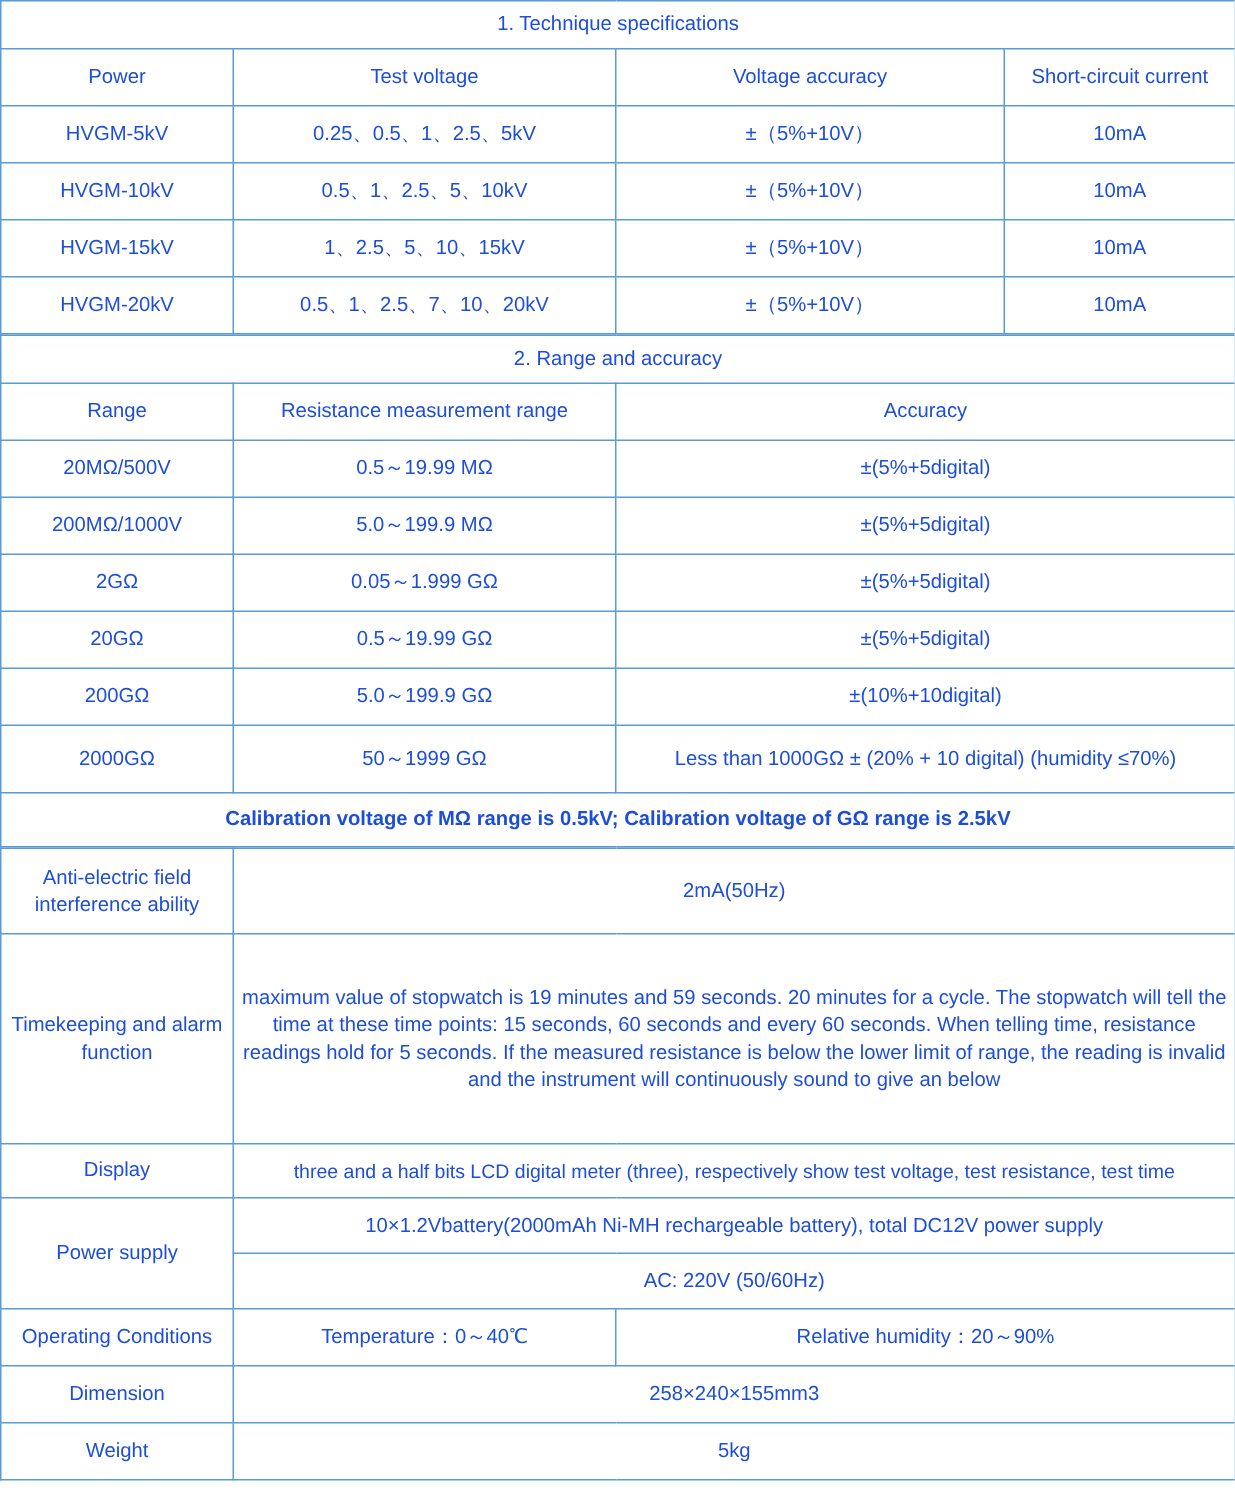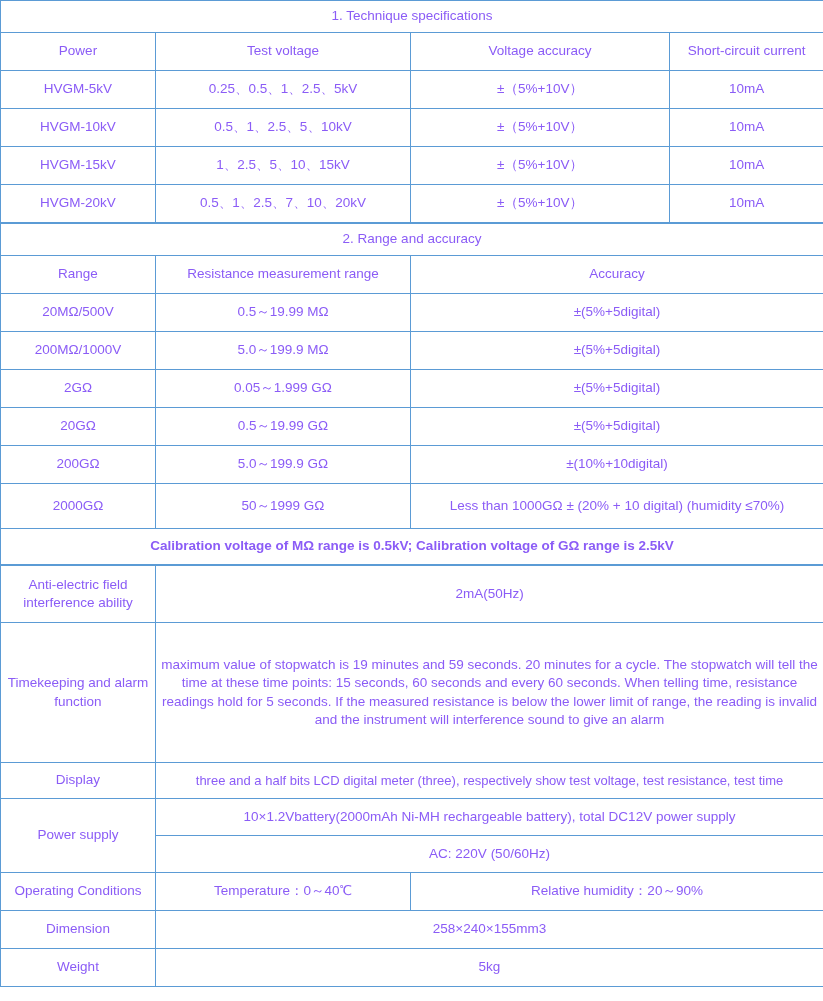--- a/index.html
+++ b/index.html
@@ -24,21 +24,21 @@
     table-layout: fixed;
   }
   table.spec td {
     border: 1px solid #5b9bd5;
     font-size: 13.5px;
     line-height: 1.35;
     text-align: center;
     vertical-align: middle;
     padding: 2px 4px;
     box-sizing: border-box;
-    color: #8b5cf6;
+    color: #1d4ed8;
     background: #ffffff;
   }
   td.hdr {
     background: #bdd7ee;
     font-size: 14px;
   }
   td.lbl {
     background: #bdd7ee;
   }
   td.section {
@@ -174,21 +174,21 @@
       <tr>
         <td class="lbl nb-top" style="height:57px">Anti-electric field interference ability</td>
         <td class="nb-top" colspan="2">2mA(50Hz)</td>
       </tr>
       <tr>
         <td class="lbl" style="height:140px">Timekeeping and alarm function</td>
         <td class="multiline" colspan="2" style="height:140px">
           <div>maximum value of stopwatch is 19 minutes and 59 seconds. 20 minutes for a cycle. The stopwatch will tell the</div>
           <div>time at these time points: 15 seconds, 60 seconds and every 60 seconds. When telling time, resistance</div>
           <div>readings hold for 5 seconds. If the measured resistance is below the lower limit of range, the reading is invalid</div>
-          <div>and the instrument will interference sound to give an alarm</div>
+          <div>and the instrument will continuously sound to give an below</div>
         </td>
       </tr>
       <tr>
         <td class="lbl r36">Display</td>
         <td class="r36" colspan="2" style="font-size:13px">three and a half bits LCD digital meter (three), respectively show test voltage, test resistance, test time</td>
       </tr>
       <tr>
         <td class="lbl" rowspan="2" style="height:74px">Power supply</td>
         <td class="r36" colspan="2">10×1.2Vbattery(2000mAh Ni-MH rechargeable battery), total DC12V power supply</td>
       </tr>

